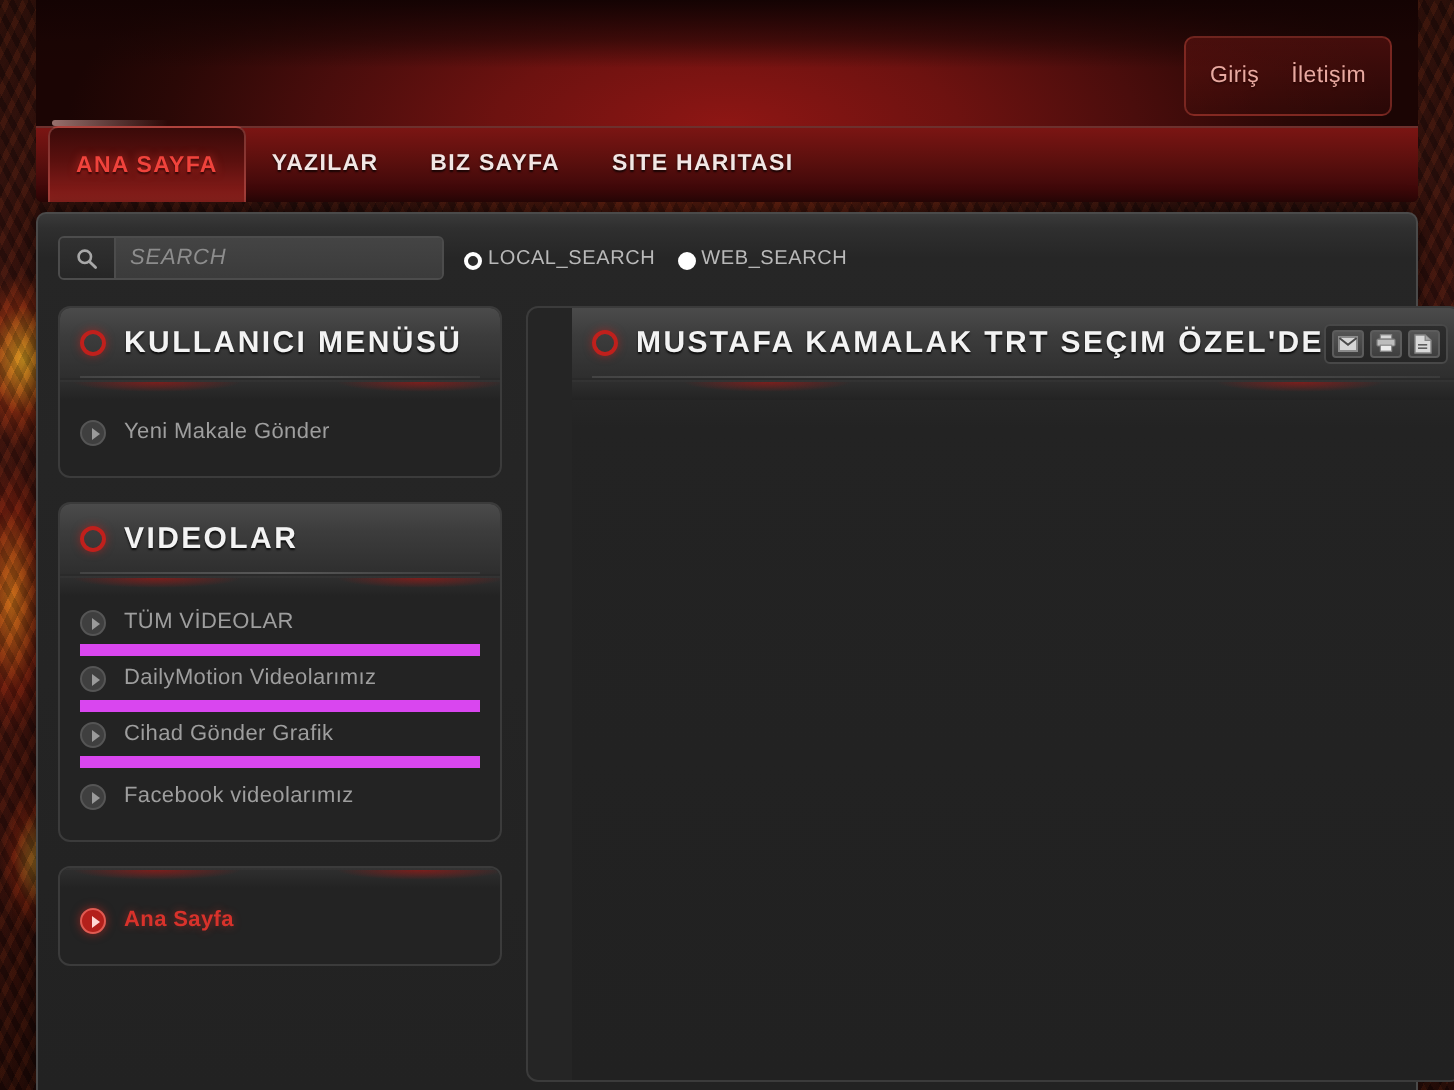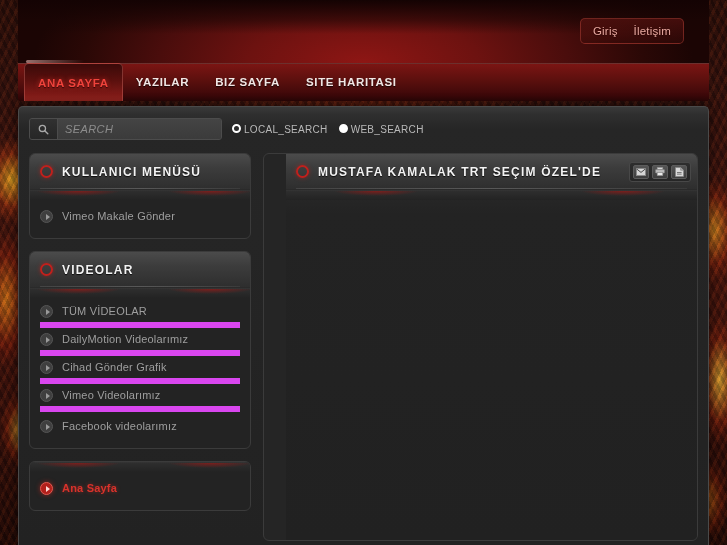--- a/index.html
+++ b/index.html
@@ -60,23 +60,23 @@
     content: "";
     position: absolute;
     left: 0; right: 0; top: 0;
     height: 34px;
     background: linear-gradient(180deg, #140303 0%, rgba(25,5,4,.55) 60%, transparent 100%);
   }
 
   
   .authbox {
     position: absolute;
-    right: 25px;
+    right: 13px;
     top: 18px;
-    height: 26px;
+    height: 40px;
     padding: 0 12px;
     display: flex;
     align-items: center;
     gap: 16px;
     border: 1px solid rgba(190,70,60,.45);
     border-radius: 5px;
     background: linear-gradient(180deg, rgba(120,25,22,.45), rgba(60,12,10,.45));
   }
   .authlink {
     color: #e8a9a0;
@@ -183,21 +183,21 @@
     color: #8d8d8d;
     font-family: "Liberation Sans", sans-serif;
     font-size: 11px;
     letter-spacing: .4px;
     padding: 0 7px;
     font-style: italic;
   }
   .searchinput::placeholder { color: #8d8d8d; }
 
   .radios { display: flex; align-items: center; gap: 11px; margin-left: 10px; }
-  .radio { display: flex; align-items: flex-start; gap: 3px; cursor: pointer; }
+  .radio { display: flex; align-items: flex-end; gap: 3px; cursor: pointer; }
   .dot {
     width: 9px; height: 9px;
     border-radius: 50%;
     background: #fff;
     border: 2px solid #fff;
     flex: none;
   }
   .dot.ring { background: #2b2b2b; }
   .radio-label {
     color: #b9b9b9;
@@ -237,21 +237,21 @@
   .ring-icon {
     width: 13px; height: 13px;
     border: 2px solid #c0201c;
     border-radius: 50%;
     margin-right: 9px;
     flex: none;
     box-shadow: 0 0 4px rgba(200,30,25,.55);
   }
   .module-title {
     color: #f3f3f3;
-    font-size: 12px;
+    font-size: 15px;
     font-weight: bold;
     letter-spacing: 1.2px;
     text-shadow: 0 1px 1px rgba(0,0,0,.8);
     white-space: nowrap;
     overflow: hidden;
     text-overflow: ellipsis;
   }
   
   .accent {
     height: 10px;
@@ -397,21 +397,21 @@
 
         <div class="module">
           <div class="module-head">
             <span class="ring-icon"></span>
             <span class="module-title">KULLANICI MENÜSÜ</span>
           </div>
           <div class="accent"></div>
           <div class="module-body">
             <div class="menu-item">
               <span class="play-icon"></span>
-              <span class="menu-label">Vimeo Makale Gönder</span>
+              <span class="menu-label">Yeni Makale Gönder</span>
             </div>
           </div>
         </div>
 
         <div class="module">
           <div class="module-head">
             <span class="ring-icon"></span>
             <span class="module-title">VIDEOLAR</span>
           </div>
           <div class="accent"></div>
@@ -420,24 +420,20 @@
               <span class="play-icon"></span>
               <span class="menu-label">TÜM VİDEOLAR</span>
             </div>
             <div class="menu-item">
               <span class="play-icon"></span>
               <span class="menu-label">DailyMotion Videolarımız</span>
             </div>
             <div class="menu-item">
               <span class="play-icon"></span>
               <span class="menu-label">Cihad Gönder Grafik</span>
-            </div>
-            <div class="menu-item">
-              <span class="play-icon"></span>
-              <span class="menu-label">Vimeo Videolarımız</span>
             </div>
             <div class="menu-item">
               <span class="play-icon"></span>
               <span class="menu-label">Facebook videolarımız</span>
             </div>
           </div>
         </div>
 
         <div class="module">
           <div class="accent"></div>

